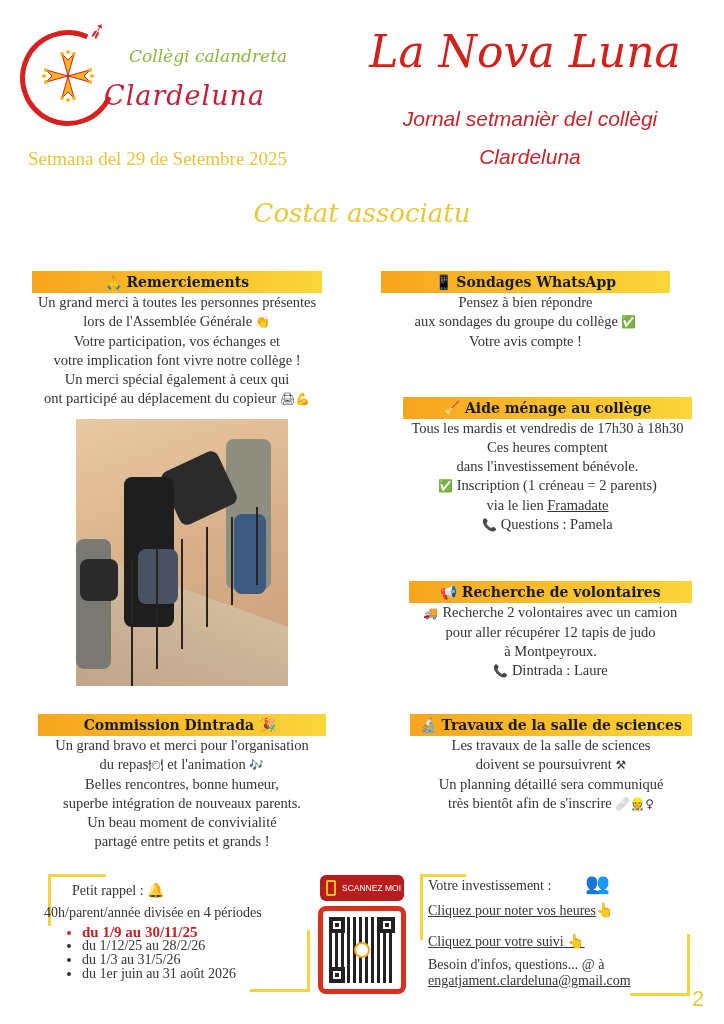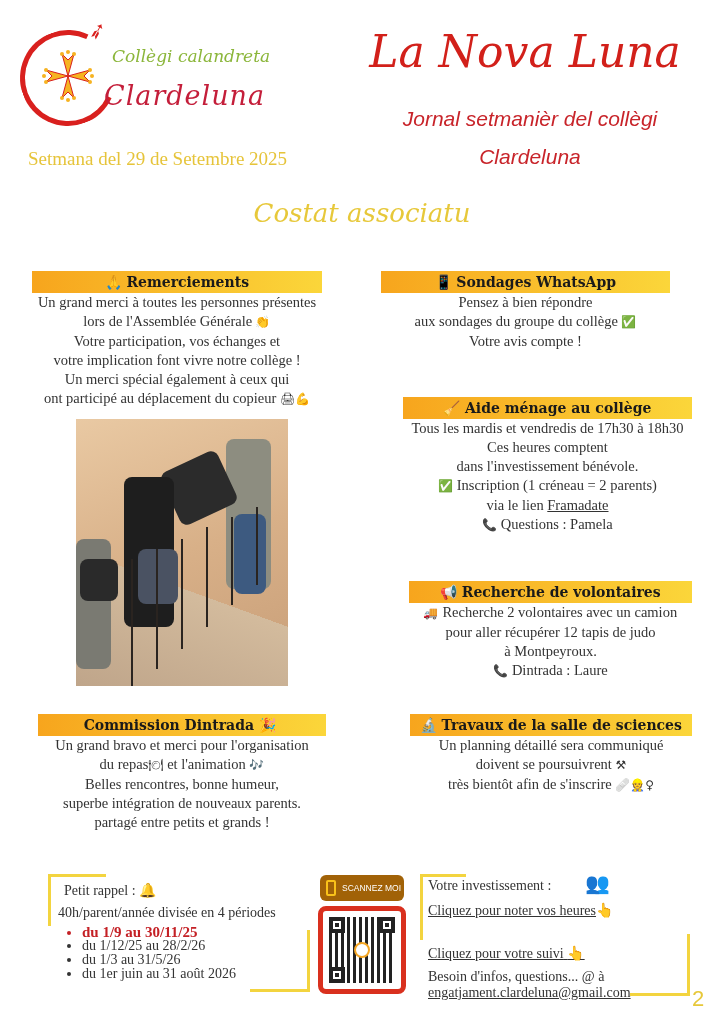--- a/index.html
+++ b/index.html
@@ -6,21 +6,21 @@
   html, body { width: 724px; height: 1024px; background: #ffffff; overflow: hidden; }
   body { position: relative; font-family: "Liberation Serif", "DejaVu Serif", serif; color: #333; }
 
   .abs { position: absolute; }
 
   
   .logo { left: 14px; top: 18px; width: 270px; height: 110px; }
   .logo-ring { left: 20px; top: 30px; width: 96px; height: 96px; border: 5px solid #d9201e; border-radius: 50%; border-right-color: transparent; transform: rotate(-20deg); }
   .logo-cross { left: 42px; top: 50px; width: 52px; height: 52px; }
   .logo-bird { left: 88px; top: 18px; color: #d9201e; font-size: 22px; transform: rotate(-15deg); }
-  .logo-college { left: 112px; top: 46px; font-family: "DejaVu Serif", serif; font-style: italic; font-size: 17px; color: #8bb63a; }
+  .logo-college { left: 129px; top: 46px; font-family: "DejaVu Serif", serif; font-style: italic; font-size: 17px; color: #8bb63a; }
   .logo-name { left: 104px; top: 80px; font-family: "DejaVu Serif", serif; font-style: italic; font-size: 27px; color: #c41e3a; letter-spacing: 1px; }
 
   .week { left: 28px; top: 148px; font-size: 19px; color: #e6c43a; }
 
   .title { left: 340px; top: 26px; width: 370px; text-align: center; font-family: "DejaVu Serif", serif; font-style: italic; font-size: 44px; color: #d2201a; }
   .subtitle { left: 360px; top: 100px; width: 340px; text-align: center; font-family: Liberation Sans, sans-serif; font-style: italic; font-size: 21px; color: #c8242a; line-height: 38px; }
 
   .section-title { left: 0; top: 198px; width: 724px; text-align: center; font-family: "DejaVu Serif", serif; font-style: italic; font-size: 26px; color: #e7c83a; }
 
   
@@ -36,21 +36,21 @@
   .rail { position: absolute; width: 2px; background: #2a2420; }
 
   
   .corner-tl { border-top: 3px solid #f3d43f; border-left: 3px solid #f3d43f; }
   .corner-br { border-bottom: 3px solid #f3d43f; border-right: 3px solid #f3d43f; }
 
   .rappel { left: 44px; top: 876px; width: 280px; font-size: 14px; color: #333; }
   .rappel ul { list-style: disc; margin-left: 38px; margin-top: 4px; line-height: 14px; font-size: 14px; }
   .rappel li.hl { color: #c42025; font-weight: bold; font-size: 15px; }
 
-  .scan-btn { left: 320px; top: 875px; width: 84px; height: 26px; background: #a16207; border-radius: 6px; color: #fff; font-family: "Liberation Sans", sans-serif; font-size: 8.5px; line-height: 26px; padding-left: 22px; }
+  .scan-btn { left: 320px; top: 875px; width: 84px; height: 26px; background: #b91c1c; border-radius: 6px; color: #fff; font-family: "Liberation Sans", sans-serif; font-size: 8.5px; line-height: 26px; padding-left: 22px; }
   .scan-btn .phone { position: absolute; left: 6px; top: 5px; width: 10px; height: 16px; border: 2px solid #f9c21a; border-radius: 2px; }
   .qr-frame { left: 318px; top: 906px; width: 88px; height: 88px; border: 5px solid #d9301e; border-radius: 8px; background: #fff; padding: 6px; }
   .qr { width: 66px; height: 66px; background:
     repeating-linear-gradient(90deg, #222 0 3px, transparent 3px 6px),
     repeating-linear-gradient(0deg, #fff 0 4px, transparent 4px 7px); position: relative; }
   .qr .finder { position: absolute; width: 16px; height: 16px; border: 4px solid #222; background: #fff; }
   .qr .finder::after { content: ""; position: absolute; left: 2px; top: 2px; width: 4px; height: 4px; background: #222; }
   .qr .center { position: absolute; left: 25px; top: 25px; width: 16px; height: 16px; border-radius: 50%; background: #fff; border: 2px solid #f5a623; }
 
   .invest { left: 428px; top: 874px; width: 260px; font-size: 14px; color: #333; line-height: 19px; }
@@ -131,20 +131,21 @@
 
 <div class="abs" style="left:38px; top:714px; width:288px;">
   <div class="card-head">
     <span>Commission Dintrada</span> <span class="emoji">🎉</span>
   </div>
   <div class="card-body">
     <div>Un grand bravo et merci pour l'organisation</div>
     <div><span>du repas</span><span class="emoji">🍽</span><span> et l'animation</span> <span class="emoji">🎶</span></div>
     <div>Belles rencontres, bonne humeur,</div>
     <div>superbe intégration de nouveaux parents.</div>
+    <div>Un beau moment de convivialité</div>
     <div>partagé entre petits et grands !</div>
   </div>
 </div>
 
 <div class="abs" style="left:381px; top:271px; width:289px;">
   <div class="card-head">
     <span class="emoji">📱</span><span>Sondages WhatsApp</span>
   </div>
   <div class="card-body">
     <div>Pensez à bien répondre</div>
@@ -177,31 +178,32 @@
     <div>à Montpeyroux.</div>
     <div><span class="emoji">📞</span> <span>Dintrada : Laure</span></div>
   </div>
 </div>
 
 <div class="abs" style="left:410px; top:714px; width:282px;">
   <div class="card-head">
     <span class="emoji">🔬</span><span>Travaux de la salle de sciences</span>
   </div>
   <div class="card-body">
+    <div>Les travaux de la salle de sciences</div>
+    <div><span>doivent se poursuivrent</span> <span class="emoji">⚒</span></div>
     <div>Un planning détaillé sera communiqué</div>
-    <div><span>doivent se poursuivrent</span> <span class="emoji">⚒</span></div>
     <div><span>très bientôt afin de s'inscrire</span> <span class="emoji">🩹👷♀</span></div>
   </div>
 </div>
 
 <div class="abs corner-tl" style="left:48px; top:874px; width:58px; height:52px;"></div>
 <div class="abs corner-br" style="left:250px; top:930px; width:60px; height:62px;"></div>
 <div class="abs rappel">
-  <div style="margin-left:20px; margin-top:6px;"><span>Petit rappel :</span> <span style="font-family:'DejaVu Sans',sans-serif; color:#f5a623;">🔔</span></div>
-  <div style="margin-left:14px; margin-top:6px;">40h/parent/année divisée en 4 périodes</div>
+  <div style="margin-left:28px; margin-top:6px;"><span>Petit rappel :</span> <span style="font-family:'DejaVu Sans',sans-serif; color:#f5a623;">🔔</span></div>
+  <div style="margin-left:0; margin-top:6px;">40h/parent/année divisée en 4 périodes</div>
   <ul>
     <li class="hl">du 1/9 au 30/11/25</li>
     <li>du 1/12/25 au 28/2/26</li>
     <li>du 1/3 au 31/5/26</li>
     <li>du 1er juin au 31 août 2026</li>
   </ul>
 </div>
 
 <div class="abs scan-btn">
   <span class="phone"></span>
@@ -214,18 +216,18 @@
     <span class="finder" style="left:0; bottom:0;"></span>
     <span class="center"></span>
   </div>
 </div>
 
 <div class="abs corner-tl" style="left:420px; top:874px; width:46px; height:66px;"></div>
 <div class="abs corner-br" style="left:630px; top:934px; width:60px; height:62px;"></div>
 <div class="abs invest">
   <div><span>Votre investissement :</span> <span style="font-family:'DejaVu Sans',sans-serif; color:#f0d860; font-size:20px; margin-left:30px;">👥</span></div>
   <div style="margin-top:6px;"><a>Cliquez pour noter vos heures</a><span style="font-family:'DejaVu Sans',sans-serif; font-size:14px;">👆</span></div>
-  <div style="margin-top:24px;text-decoration:underline;"><a>Cliquez pour votre suivi</a> <span style="font-family:'DejaVu Sans',sans-serif; font-size:14px;">👆</span></div>
+  <div style="margin-top:12px;text-decoration:underline;"><a>Cliquez pour votre suivi</a> <span style="font-family:'DejaVu Sans',sans-serif; font-size:14px;">👆</span></div>
   <div style="margin-top:6px; line-height:16px;">Besoin d'infos, questions... @ à</div>
   <div style="line-height:16px;"><a>engatjament.clardeluna@gmail.com</a></div>
 </div>
 
 <div class="abs page-num">2</div>
 
 </body></html>

